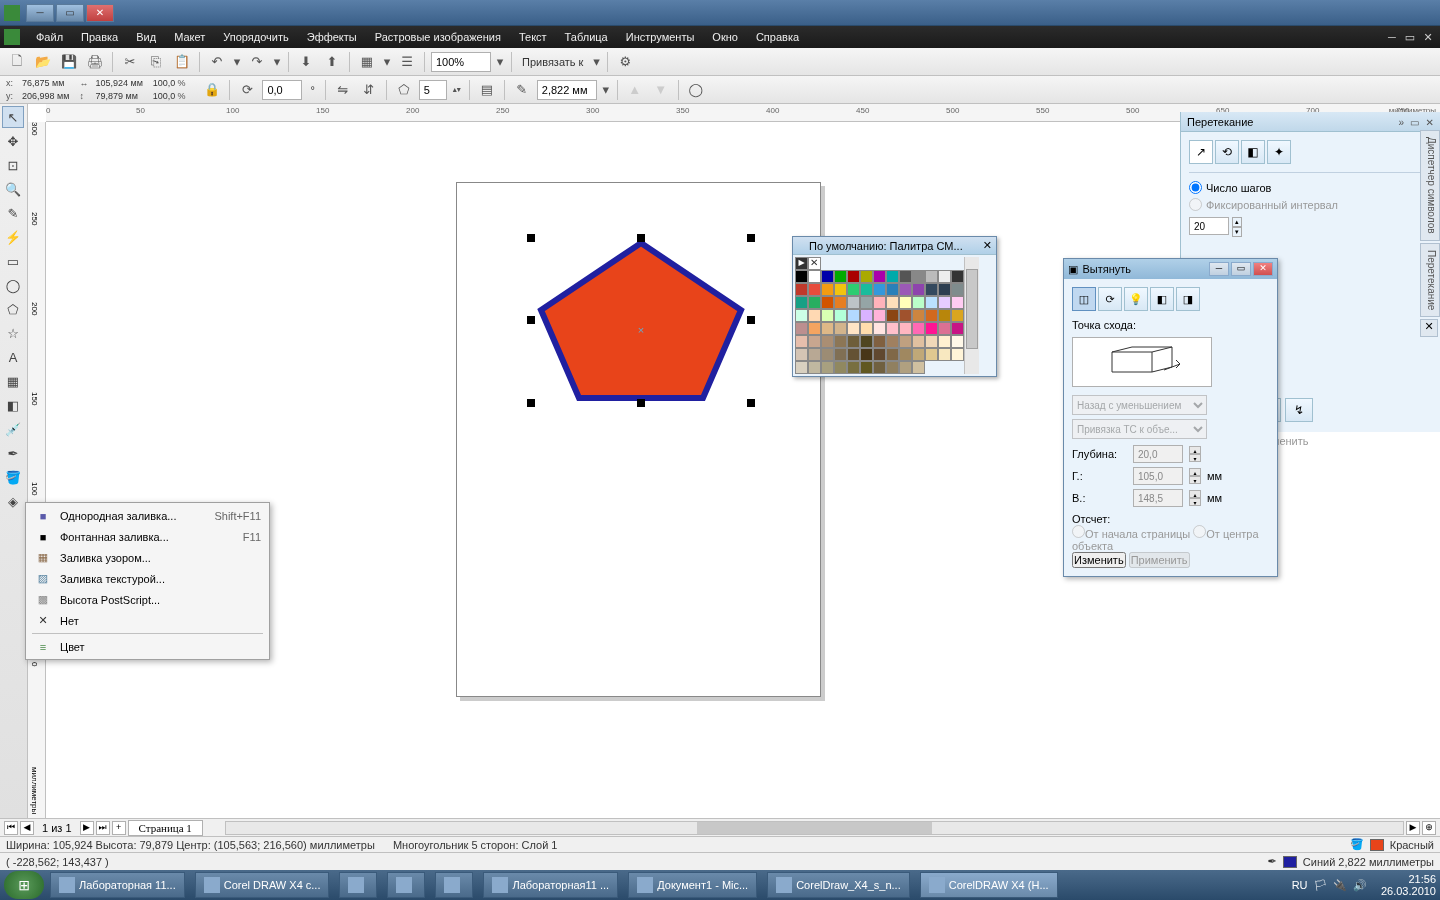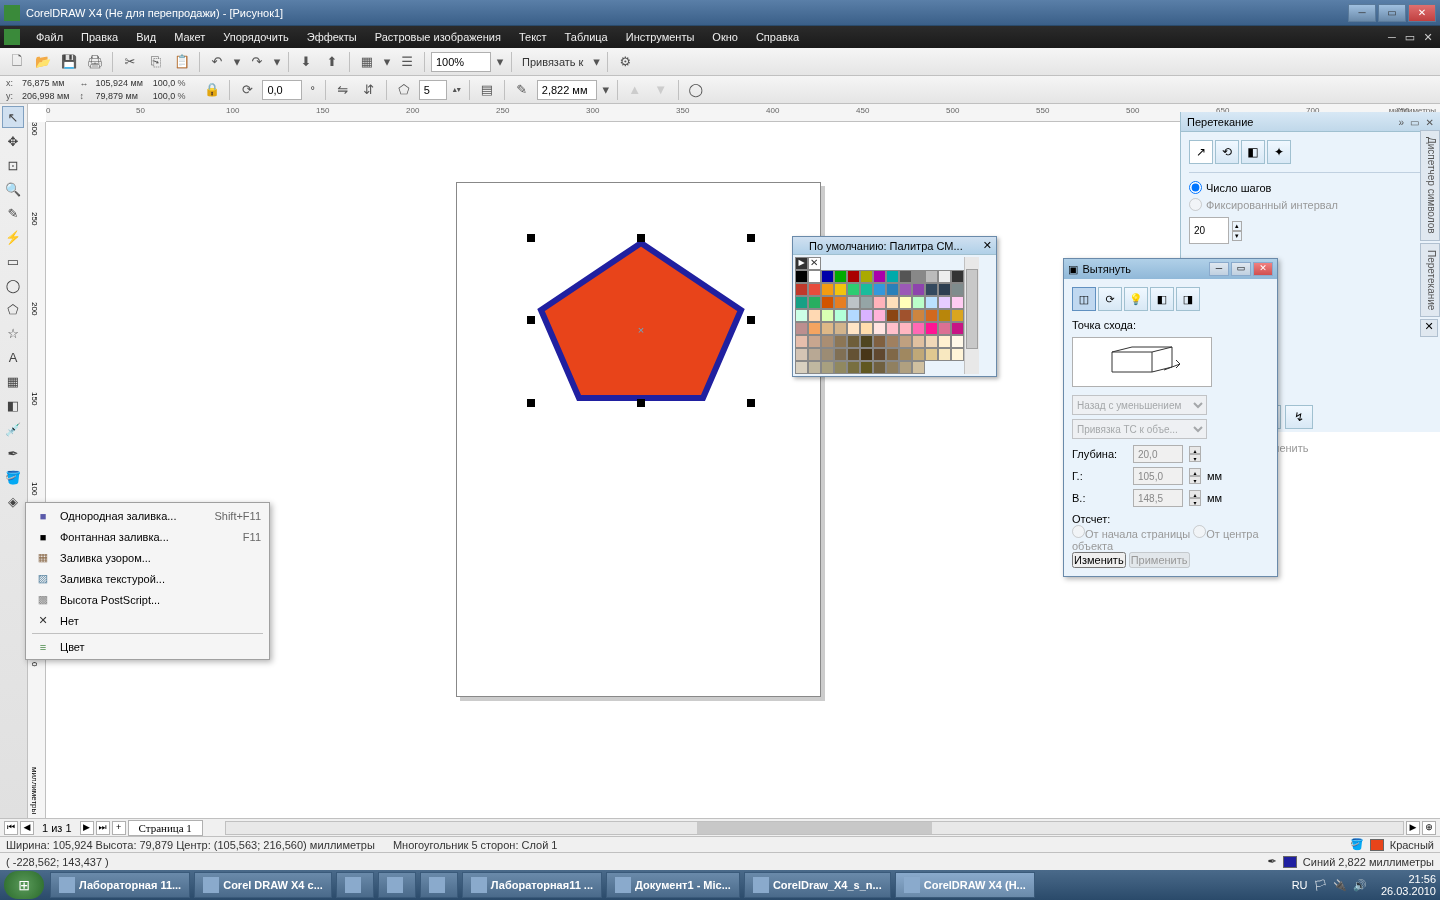--- a/index.html
+++ b/index.html
@@ -77,21 +77,21 @@
 .rightdock { position:absolute; top:112px; right:0; width:260px; }
 .docker { background:#eaf3fb; border-left:1px solid #a0c0d0; }
 .docker .dtitle { height:20px; background:linear-gradient(#d8e8f5,#c0d8ea); padding:0 6px; display:flex; align-items:center; border-bottom:1px solid #a0c0d0; font-size:11px; }
 .docker .dtitle .dname { flex:1; }
 .docker .dtitle .dbtns span { margin-left:3px; cursor:pointer; color:#555; font-size:10px; }
 .docker .dbody { padding:8px; }
 .docker .dtabs { display:flex; gap:2px; margin-bottom:8px; }
 .docker .dtab { width:24px; height:24px; border:1px solid #a0c0d0; background:linear-gradient(#f0f8ff,#d8e8f5); display:flex; align-items:center; justify-content:center; cursor:pointer; font-size:12px; }
 .docker .dtab.active { background:#fff; }
 .docker label { display:flex; align-items:center; gap:4px; margin:4px 0; font-size:11px; }
-.docker input[type=text] { width:40px; height:27px; border:1px solid #b0b0b0; padding:0 4px; font-size:10px; }
+.docker input[type=text] { width:40px; height:18px; border:1px solid #b0b0b0; padding:0 4px; font-size:10px; }
 .docker .dfoot { display:flex; gap:4px; margin-top:8px; }
 .docker .dbtn { height:22px; padding:0 10px; border:1px solid #a0a0a0; background:linear-gradient(#f5f5f5,#e0e0e0); cursor:pointer; font-size:11px; }
 
 
 .extrude-dlg { position:absolute; left:1063px; top:258px; width:215px; background:#eaf3fb; border:1px solid #6a8aaa; box-shadow:2px 2px 5px rgba(0,0,0,0.3); }
 .extrude-dlg .etitle { height:20px; background:linear-gradient(#b0d0e8,#90b8d8); display:flex; align-items:center; padding:0 4px; font-size:11px; }
 .extrude-dlg .etitle .ename { flex:1; margin-left:4px; }
 .extrude-dlg .etitle .ewbtn { width:20px; height:14px; margin-left:2px; font-size:9px; text-align:center; background:linear-gradient(#e0e8f0,#c0d0e0); border:1px solid #8aaacc; cursor:pointer; }
 .extrude-dlg .etitle .ewbtn.close { background:linear-gradient(#f08080,#d05050); color:#fff; }
 .extrude-dlg .ebody { padding:8px; }
@@ -132,21 +132,20 @@
 .taskbtn .ticon { width:16px; height:16px; background:#8aaacc; flex-shrink:0; }
 .taskbtn.active { background:linear-gradient(#8aaacc,#6a8aaa); }
 .tray { margin-left:auto; display:flex; align-items:center; gap:6px; color:#fff; font-size:10px; }
 .tray .clock { text-align:right; line-height:12px; margin-left:8px; }
 </style>
 </head>
 <body>
 
 <div class="titlebar">
   <div class="logo"></div>
-  <div class="title">CorelDRAW X4 (Не для перепродажи) - [Рисунок1]</div>
   <div class="winbtns">
     <div class="winbtn">─</div>
     <div class="winbtn">▭</div>
     <div class="winbtn close">✕</div>
   </div>
 </div>
 
 <div class="menubar">
   <div class="mlogo"></div>
   <div class="menubtn">Файл</div>
@@ -360,21 +359,21 @@
   <span class="sseg">( -228,562; 143,437 )</span>
   <div class="sright">
     <span>✒</span>
     <div class="colorbox" style="background:#2020a0;"></div>
     <span>Синий  2,822 миллиметры</span>
   </div>
 </div>
 
 <div class="taskbar">
   <div class="startbtn">⊞</div>
-  <div id="taskbtns" style="display:flex;gap:4px;font-weight:bold;">
+  <div id="taskbtns" style="display:flex;gap:10px;">
       <div class="taskbtn">
         <div class="ticon"></div>
         <span>Лабораторная 11...</span>
       </div>
       <div class="taskbtn">
         <div class="ticon"></div>
         <span>Corel DRAW X4 с...</span>
       </div>
       <div class="taskbtn">
         <div class="ticon"></div>

